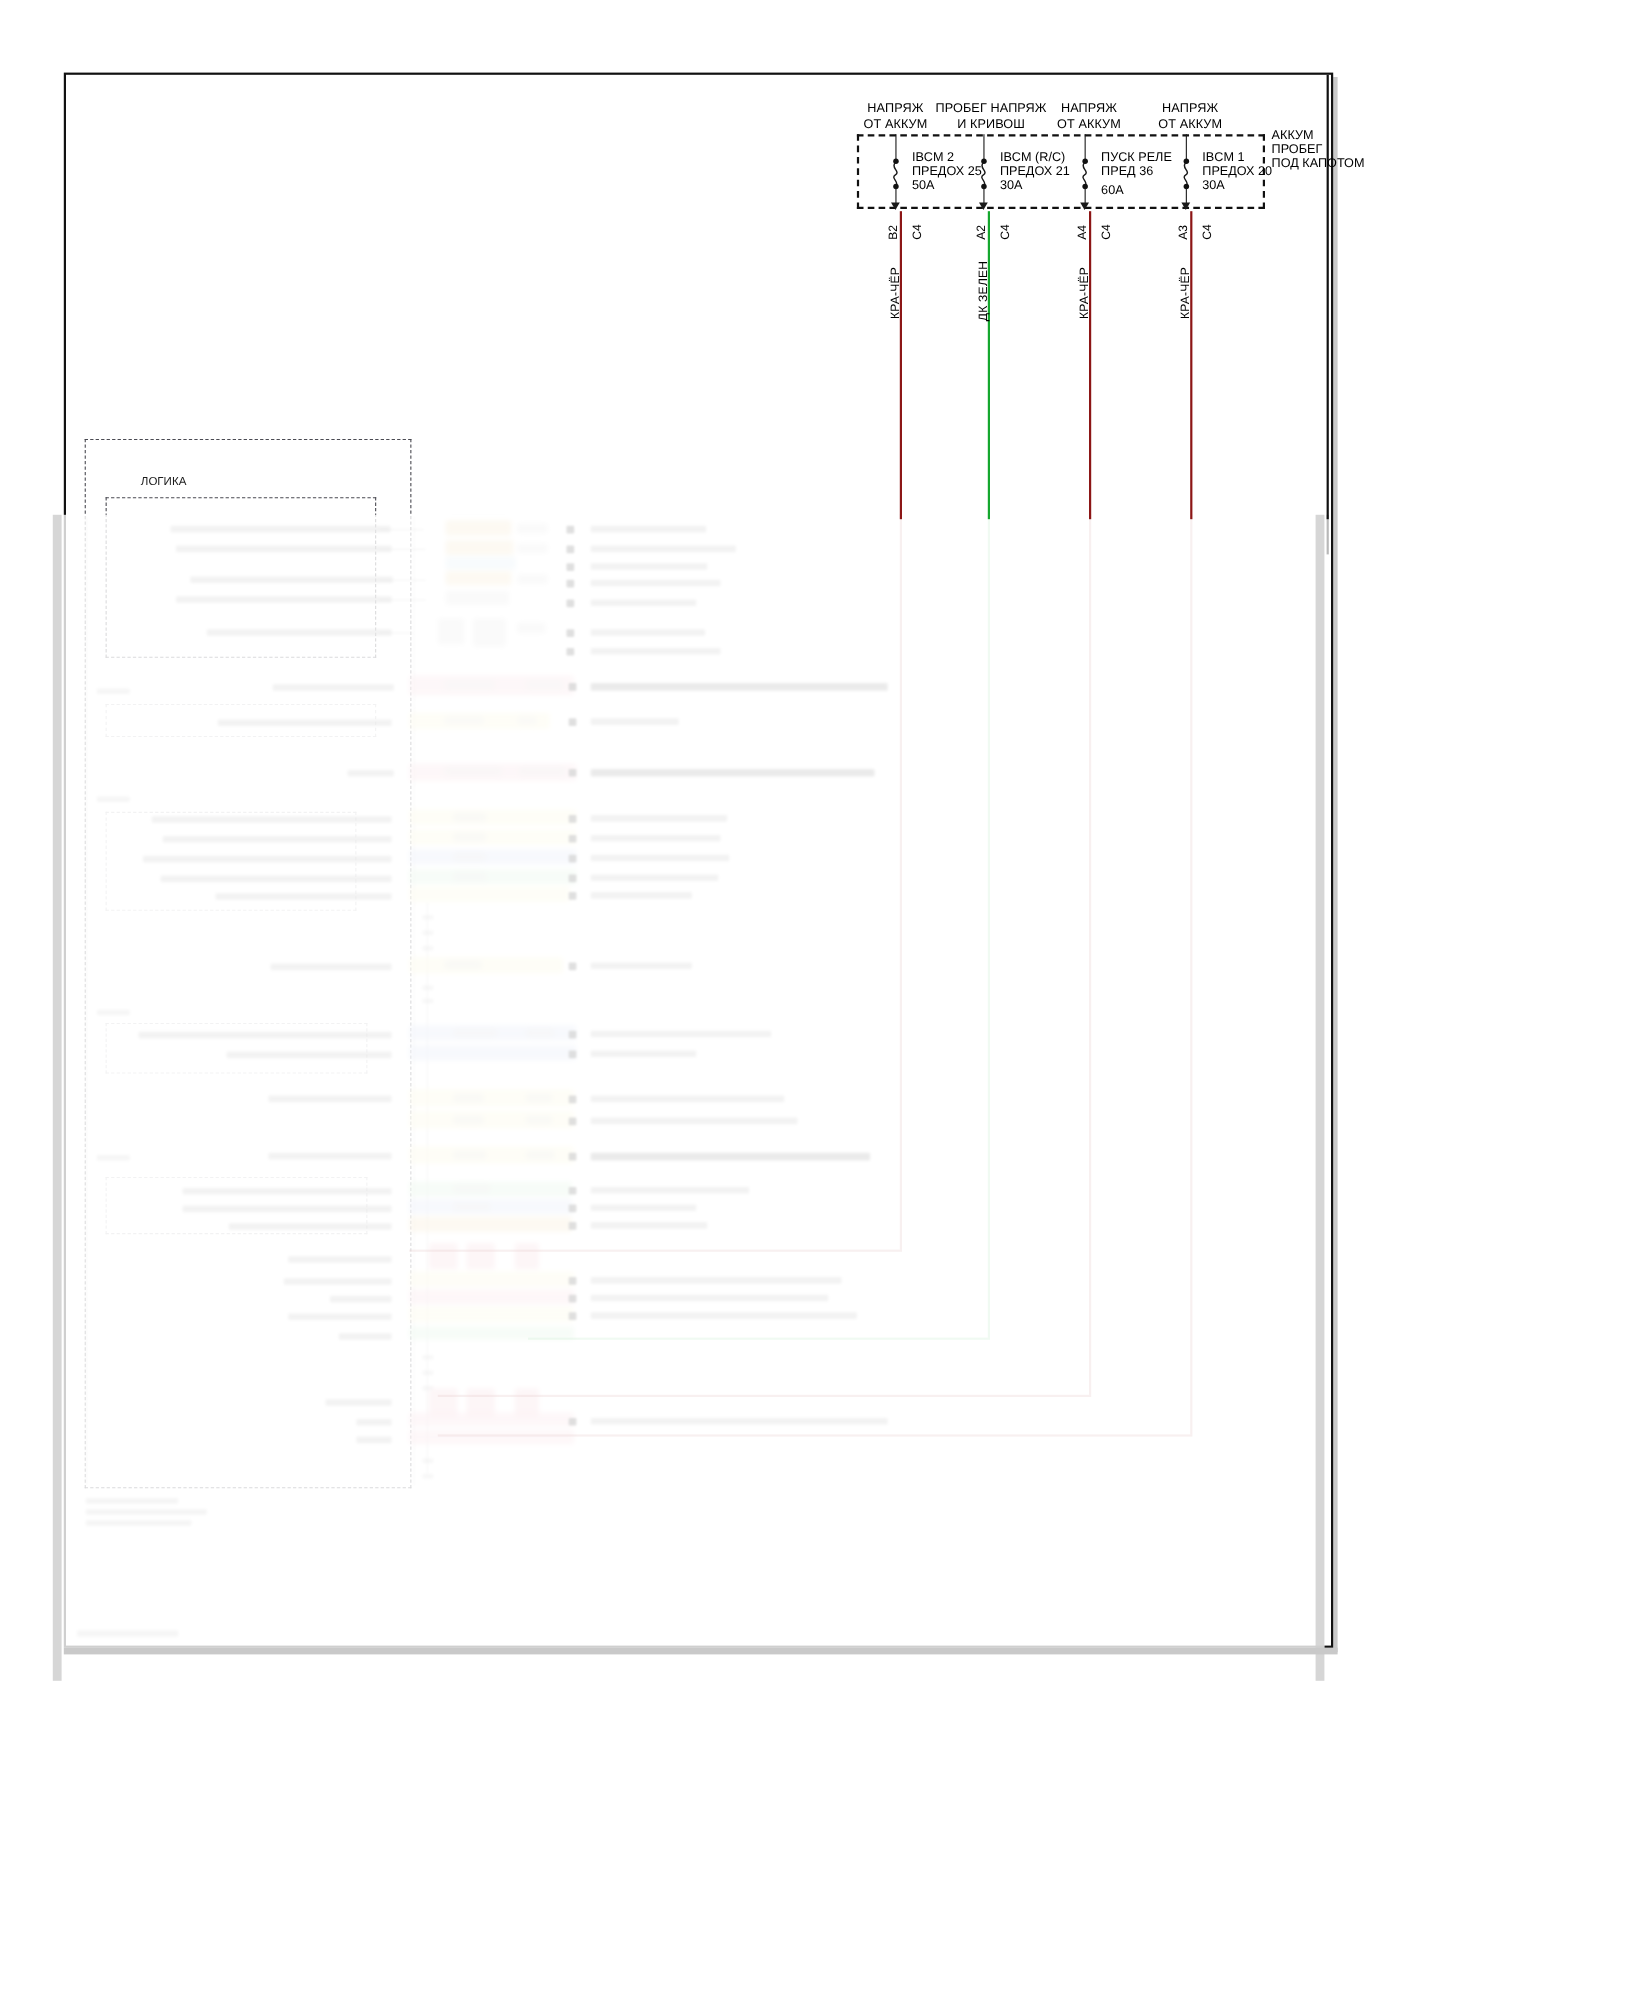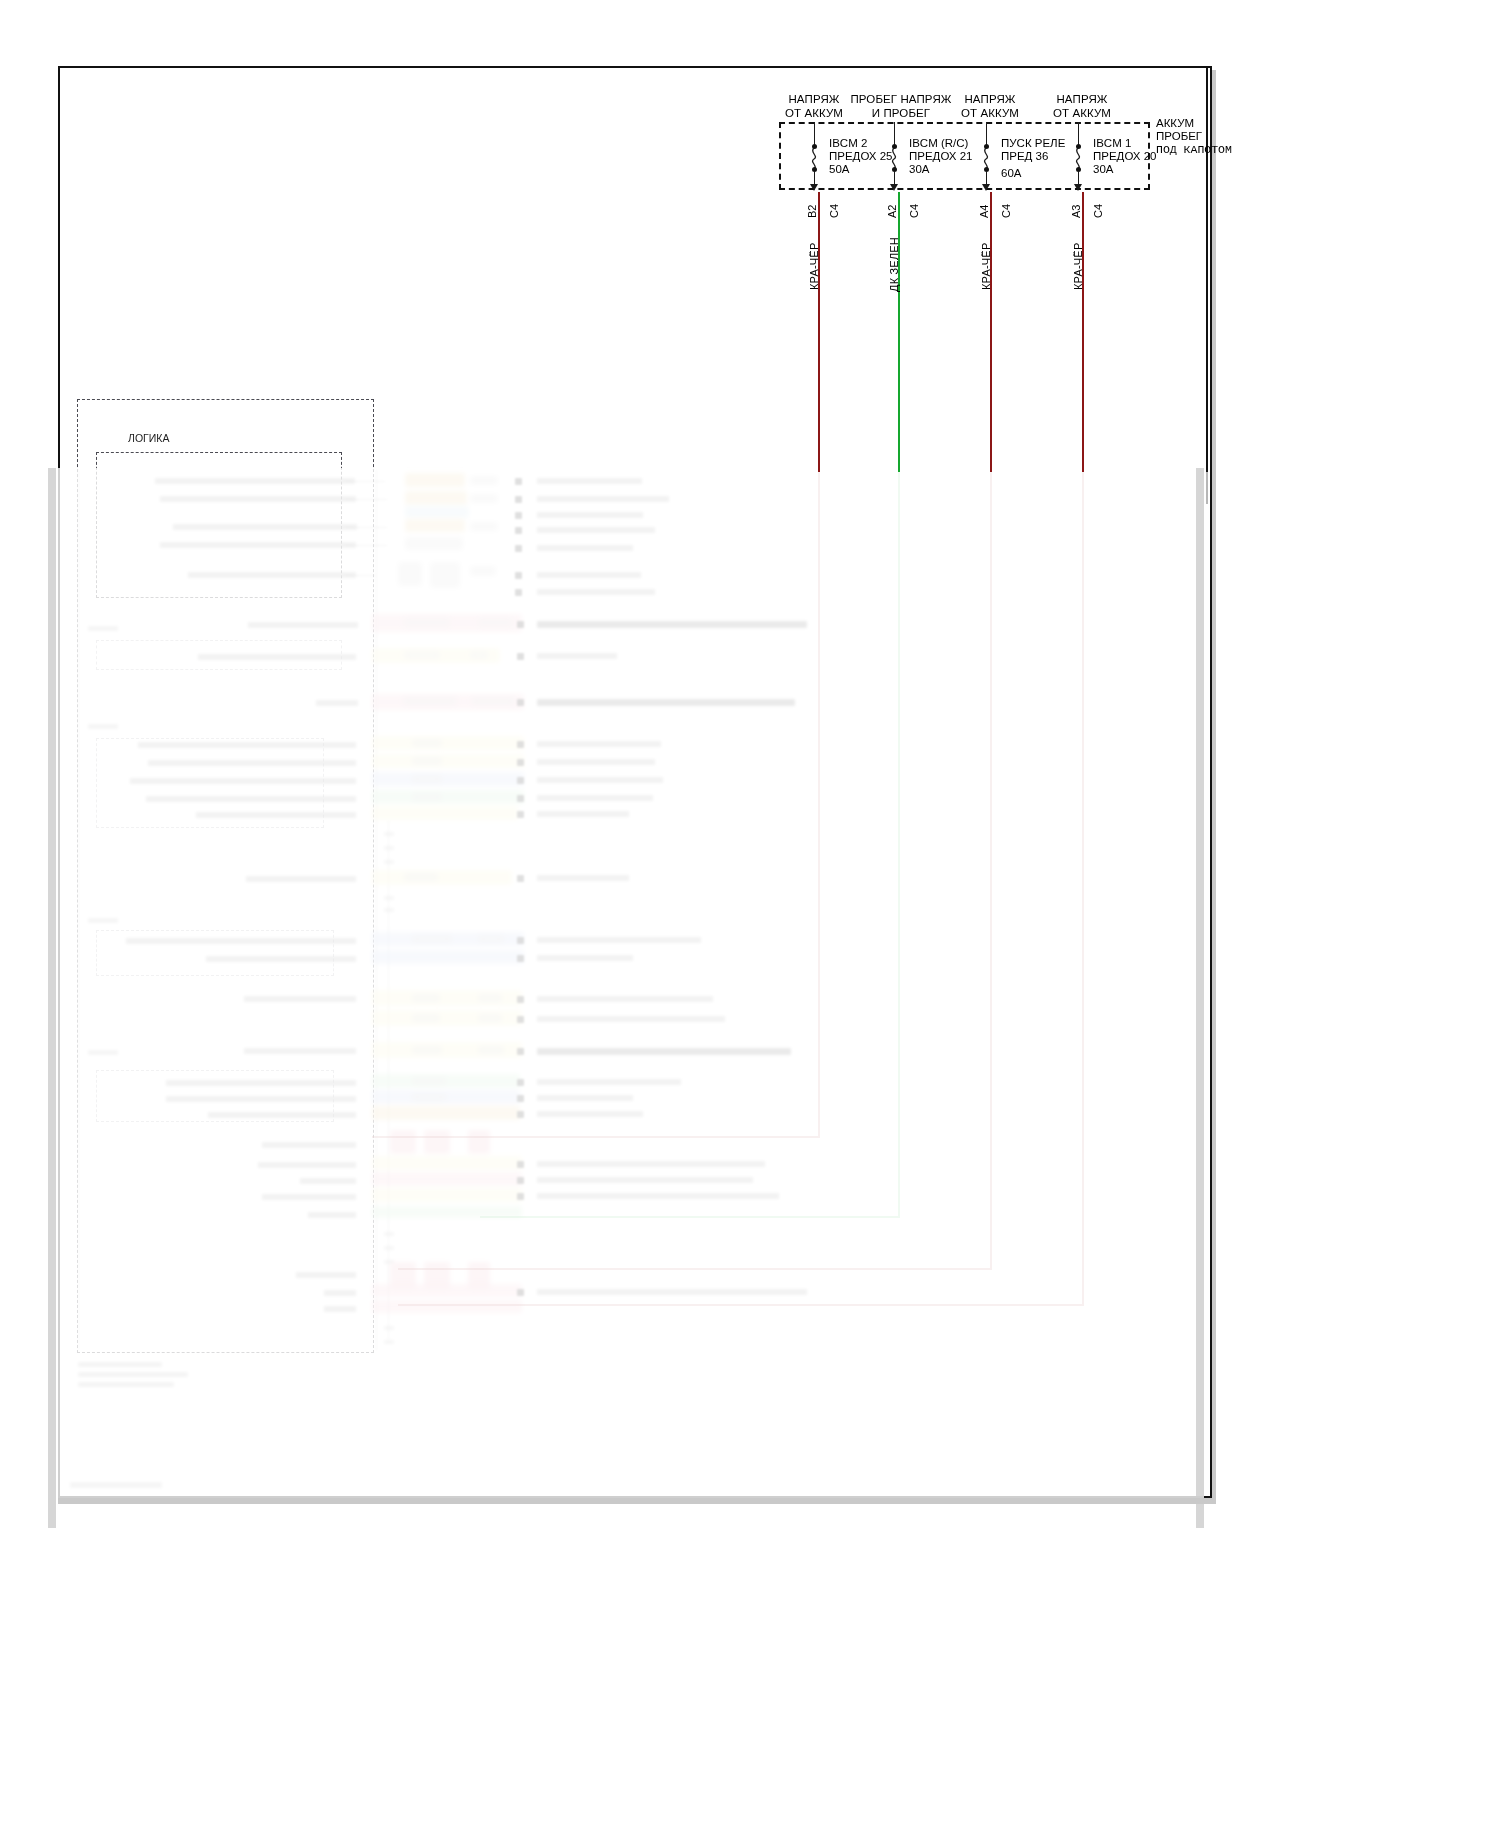--- a/index.html
+++ b/index.html
@@ -456,21 +456,21 @@
   <div class="veil-left"></div>
   <div class="veil-right"></div>
   <div class="bottom-strip"></div>
 
   <div class="wire-v w-black" style="left:1206px; top:68px; height:404px;"></div>
 
   <div class="fuse-block"></div>
 
   <div class="block-name" style="left:1156px; top:117px;">АККУМ</div>
   <div class="block-name" style="left:1156px; top:130px;">ПРОБЕГ</div>
-  <div class="block-name" style="left:1156px; top:143px;font-family:Liberation Mono, monospace;">ПОД КАПОТОМ</div>
+  <div class="block-name" style="left:1156px; top:143px;">ПОД КАПОТОМ</div>
 
   <div class="src-label" style="left:776px; top:93px; width:76px;">НАПРЯЖ</div>
   <div class="src-label" style="left:776px; top:107px; width:76px;">ОТ АККУМ</div>
 
   <div class="fuse-stem" style="left:814px; top:122px; height:24px;"></div>
   <div class="fuse-dot" style="left:811.5px; top:144px;"></div>
   <svg class="fuse-squig" style="left:809px; top:148px;" viewBox="0 0 10 22" preserveAspectRatio="none">
     <path d="M5 0 C 0 4, 10 8, 5 11 C 0 14, 10 18, 5 22" stroke="#1a1a1a" stroke-width="1.3" fill="none"></path>
   </svg>
   <div class="fuse-dot" style="left:811.5px; top:167px;"></div>
@@ -481,21 +481,21 @@
   <div class="fuse-text" style="left:829px; top:150px;">ПРЕДОХ 25</div>
   <div class="fuse-text" style="left:829px; top:163px;">50A</div>
 
   <div class="pin" style="left:806px; top:218px;">B2</div>
   <div class="pin" style="left:828px; top:218px;">C4</div>
 
   <div class="wire-v w-red" style="left:818px; top:192px; height:280px;"></div>
   <div class="wlabel" style="left:808px; top:290px;">КРА-ЧЁР</div>
 
   <div class="src-label" style="left:845px; top:93px; width:112px;">ПРОБЕГ НАПРЯЖ</div>
-  <div class="src-label" style="left:845px; top:107px; width:112px;">И ПРОБЕГ</div>
+  <div class="src-label" style="left:845px; top:107px; width:112px;">И КРИВОШ</div>
 
   <div class="fuse-stem" style="left:894px; top:122px; height:24px;"></div>
   <div class="fuse-dot" style="left:891.5px; top:144px;"></div>
   <svg class="fuse-squig" style="left:889px; top:148px;" viewBox="0 0 10 22" preserveAspectRatio="none">
     <path d="M5 0 C 0 4, 10 8, 5 11 C 0 14, 10 18, 5 22" stroke="#1a1a1a" stroke-width="1.3" fill="none"></path>
   </svg>
   <div class="fuse-dot" style="left:891.5px; top:167px;"></div>
   <div class="fuse-stem" style="left:894px; top:171px; height:14px;"></div>
   <div class="fuse-arrow" style="left:890px; top:184px;"></div>
 

